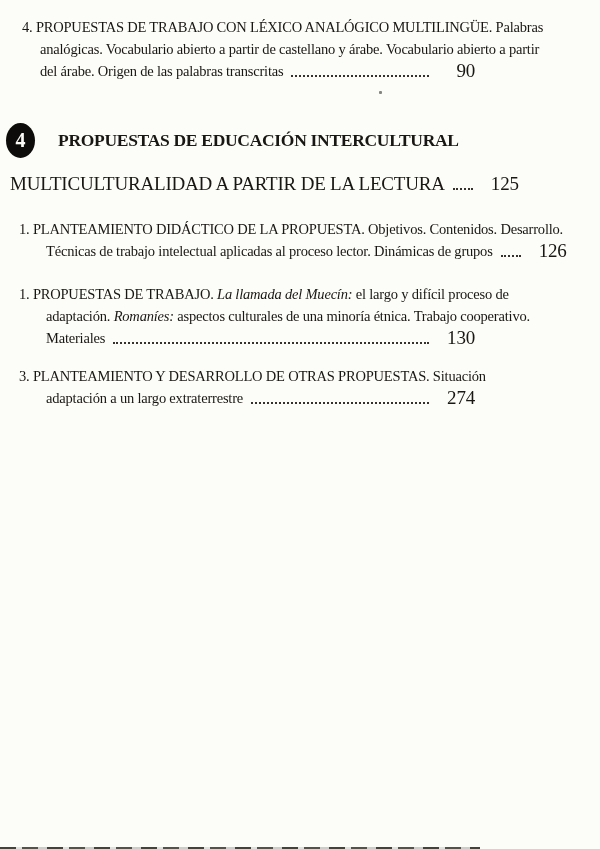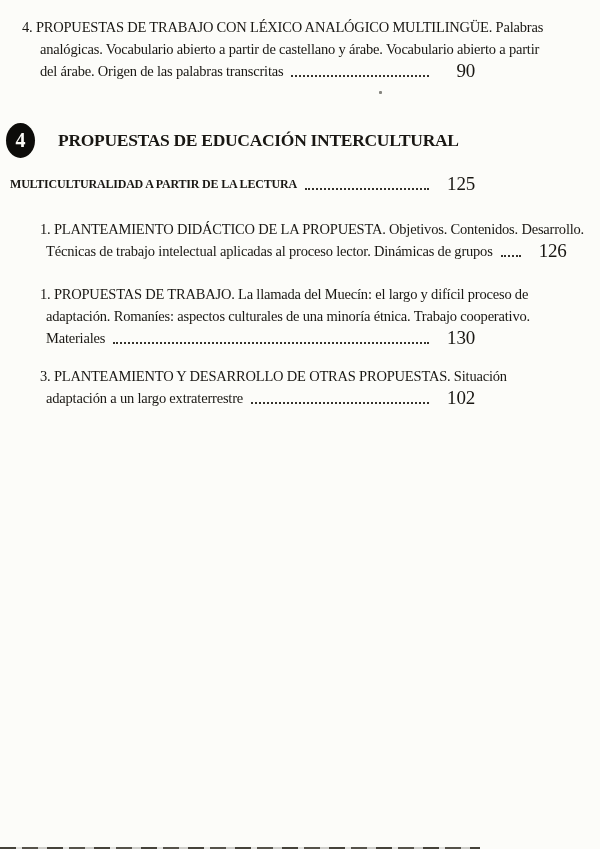--- a/index.html
+++ b/index.html
@@ -16,39 +16,39 @@
 
   .line {
     white-space: nowrap;
     height: 22px;
     line-height: 22px;
     font-size: 14.5px;
     letter-spacing: -0.2px;
   }
   .ind-a { padding-left: 22px; }  
   .ind-b { padding-left: 40px; }  
-  .ind-c { padding-left: 40px; }  
+  .ind-c { padding-left: 19px; }  
   .ind-d { padding-left: 46px; }  
 
   .row { display: flex; padding-right: 5px; }
   .row .txt { flex: 0 0 auto; }
   .leader {
     flex: 1 1 auto;
     align-self: flex-end;
     border-bottom: 2px dotted #35322c;
     margin: 0 10px 5px 8px;
     min-width: 20px;
   }
   .pagenum {
     flex: 0 0 auto;
     width: 36px;
     text-align: right;
     font-size: 19px;
   }
-  .it { }
+  .it { font-style: italic; }
 
   .section-header {
     display: flex;
     align-items: center;
     margin-top: 40px;
     padding-left: 6px;
     height: 36px;
   }
   .badge {
     width: 29px; height: 35px;
@@ -63,22 +63,22 @@
   .section-title {
     font-weight: bold;
     font-size: 17.5px;
     letter-spacing: -0.3px;
     margin-left: 23px;
     white-space: nowrap;
   }
 
   .chapter-row { margin-top: 15px; padding-left: 10px; }
   .chapter-title {
-    font-weight: bold;
-    font-size: 12px;
+    font-weight: normal;
+    font-size: 19px;
     letter-spacing: -0.2px;
   }
 
   .entry-top { margin-top: 0; }
   .entry-1 { margin-top: 23px; }
   .entry-2 { margin-top: 21px; }
   .entry-3 { margin-top: 16px; }
 
   .speck {
     position: absolute;
@@ -151,20 +151,20 @@
         <span class="leader"></span>
         <span class="pagenum">130</span>
       </div>
     </div>
 
     <div class="entry-3">
       <div class="line ind-c"><span>3. PLANTEAMIENTO Y DESARROLLO DE OTRAS PROPUESTAS. Situación</span></div>
       <div class="line ind-d row">
         <span class="txt">adaptación a un largo extraterrestre</span>
         <span class="leader"></span>
-        <span class="pagenum">102</span>
+        <span class="pagenum">274</span>
       </div>
     </div>
 
   </div>
 
   <div class="bottom-artifact"></div>
 </div>
 
 </body></html>

